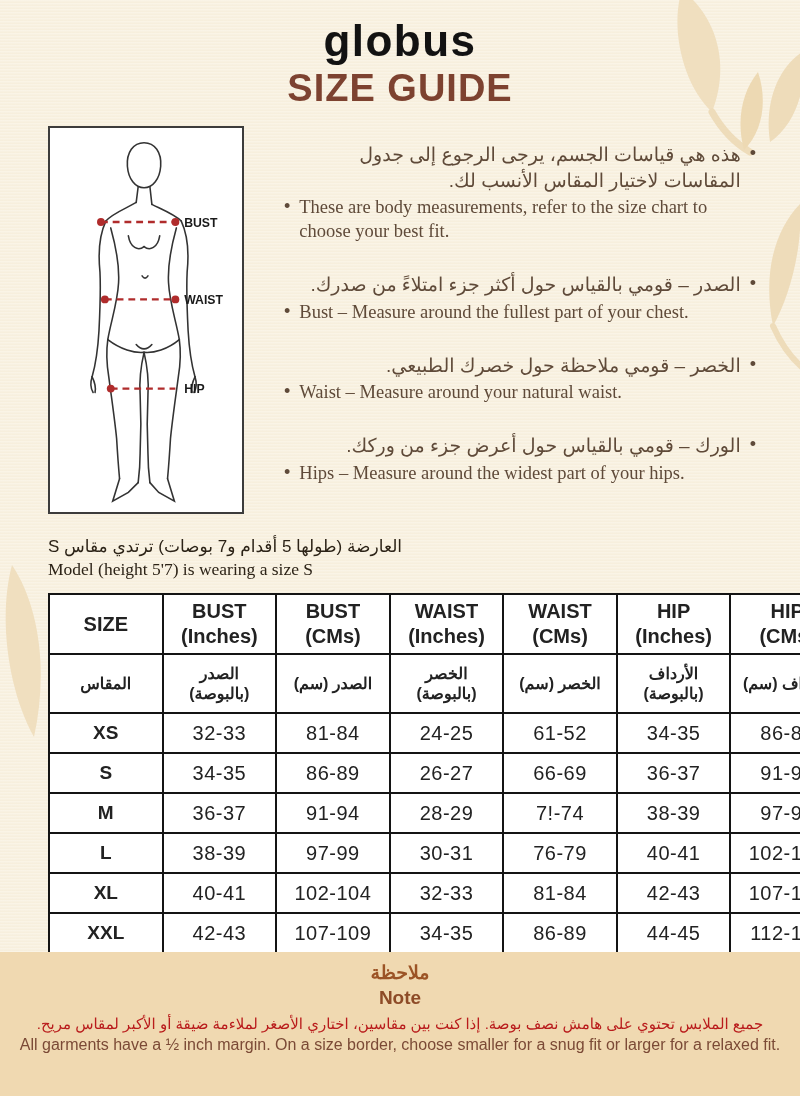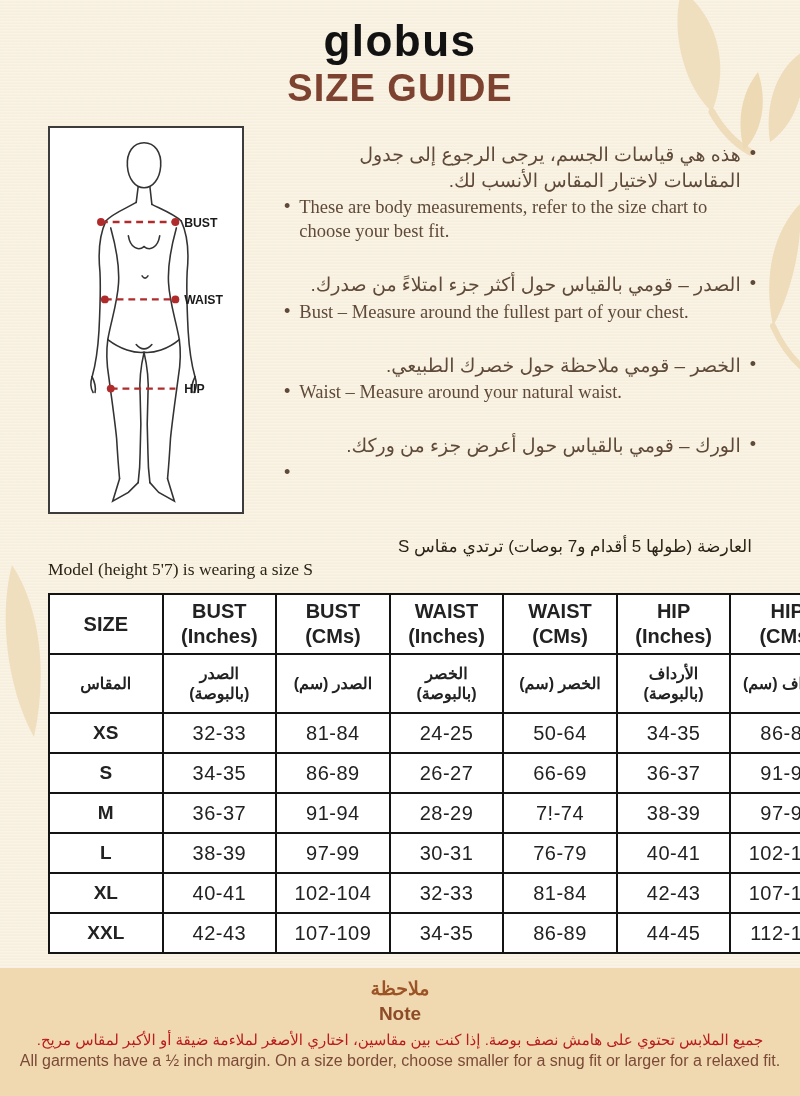--- a/index.html
+++ b/index.html
@@ -34,37 +34,37 @@
   .group { margin-bottom: 29px; }
   .group:last-child { margin-bottom: 0; }
   .line { display: flex; gap: 9px; }
   .bullet { flex: none; font-size: 18px; line-height: 1.3; color: #5f4a39; }
   .line.ar .txt { font-size: 19px; line-height: 1.34; font-weight: 500; }
   .line.en .txt { font-family: "Liberation Serif", serif; font-size: 18.5px; line-height: 1.3; }
   .line.ar { margin-bottom: 2px; }
 
   
   .model-note { margin: 22px 48px 0 48px; color: #2c2317; }
-  .model-ar { direction: rtl; text-align: right; font-size: 17px; font-weight: 500; }
+  .model-ar { direction: rtl; text-align: left; font-size: 17px; font-weight: 500; }
   .model-en { font-family: "Liberation Serif", serif; font-size: 17.5px; margin-top: 2px; }
 
   
   table.size-table { margin: 13px 44px 0 48px; width: 797px; border-collapse: collapse; table-layout: fixed; }
   .size-table th, .size-table td {
     border: 2px solid #141414; background: #ffffff; text-align: center;
     vertical-align: middle; padding: 1px 2px; overflow: hidden;
   }
   tr.head-en th { height: 60px; font-size: 20px; font-weight: 700; white-space: pre-line; line-height: 1.25; }
   tr.head-ar th { height: 59px; font-size: 16px; font-weight: 700; white-space: pre-line; line-height: 1.25; direction: rtl; }
   tr.data-row { height: 40px; }
   tr.data-row th { font-size: 19px; font-weight: 700; }
   tr.data-row td { font-size: 20px; font-weight: 400; letter-spacing: 0.5px; }
 
   
-  .note-bar { position: absolute; left: 0; bottom: 0; width: 800px; height: 128px;
+  .note-bar { position: absolute; left: 0; bottom: 0; width: 800px; height: 144px;
     background: #f0d9b1; text-align: center; padding-top: 9px; z-index: 1; }
   .note-head-ar { direction: rtl; font-size: 19px; font-weight: 700; color: #9c5426; }
   .note-head-en { font-size: 19px; font-weight: 700; color: #8d4b27; margin-top: 3px; }
   .note-body-ar { direction: rtl; font-size: 15px; font-weight: 500; color: #b91c1c; margin-top: 6px; }
   .note-body-en { font-size: 16px; color: #7b4a36; margin-top: 3px; }
 </style>
 </head>
 <body>
 
 <svg class="deco deco-top-right" width="180" height="180" viewBox="0 0 180 180">
@@ -170,20 +170,21 @@
             <div class="txt">Waist – Measure around your natural waist.</div>
           </div>
         </li>
         <li class="group">
           <div class="line ar" dir="rtl">
             <span class="bullet">•</span>
             <div class="txt">الورك – قومي بالقياس حول أعرض جزء من وركك.</div>
           </div>
           <div class="line en" dir="ltr">
             <span class="bullet">•</span>
+            <div class="txt">Hips – Measure around the widest part of your hips.</div>
           </div>
         </li>
       </ul>
   </div>
 
   <div class="model-note">
     <div class="model-ar" dir="rtl">العارضة (طولها 5 أقدام و7 بوصات) ترتدي مقاس S</div>
     <div class="model-en">Model (height 5'7) is wearing a size S</div>
   </div>
 
@@ -216,21 +217,21 @@
 (بالبوصة)</th>
           <th>الأرداف (سم)</th>
         </tr>
     </thead>
     <tbody>
         <tr class="data-row">
           <th>XS</th>
           <td>32-33</td>
           <td>81-84</td>
           <td>24-25</td>
-          <td>50-64</td>
+          <td>61-52</td>
           <td>34-35</td>
           <td>86-89</td>
         </tr>
         <tr class="data-row">
           <th>S</th>
           <td>34-35</td>
           <td>86-89</td>
           <td>26-27</td>
           <td>66-69</td>
           <td>36-37</td>

